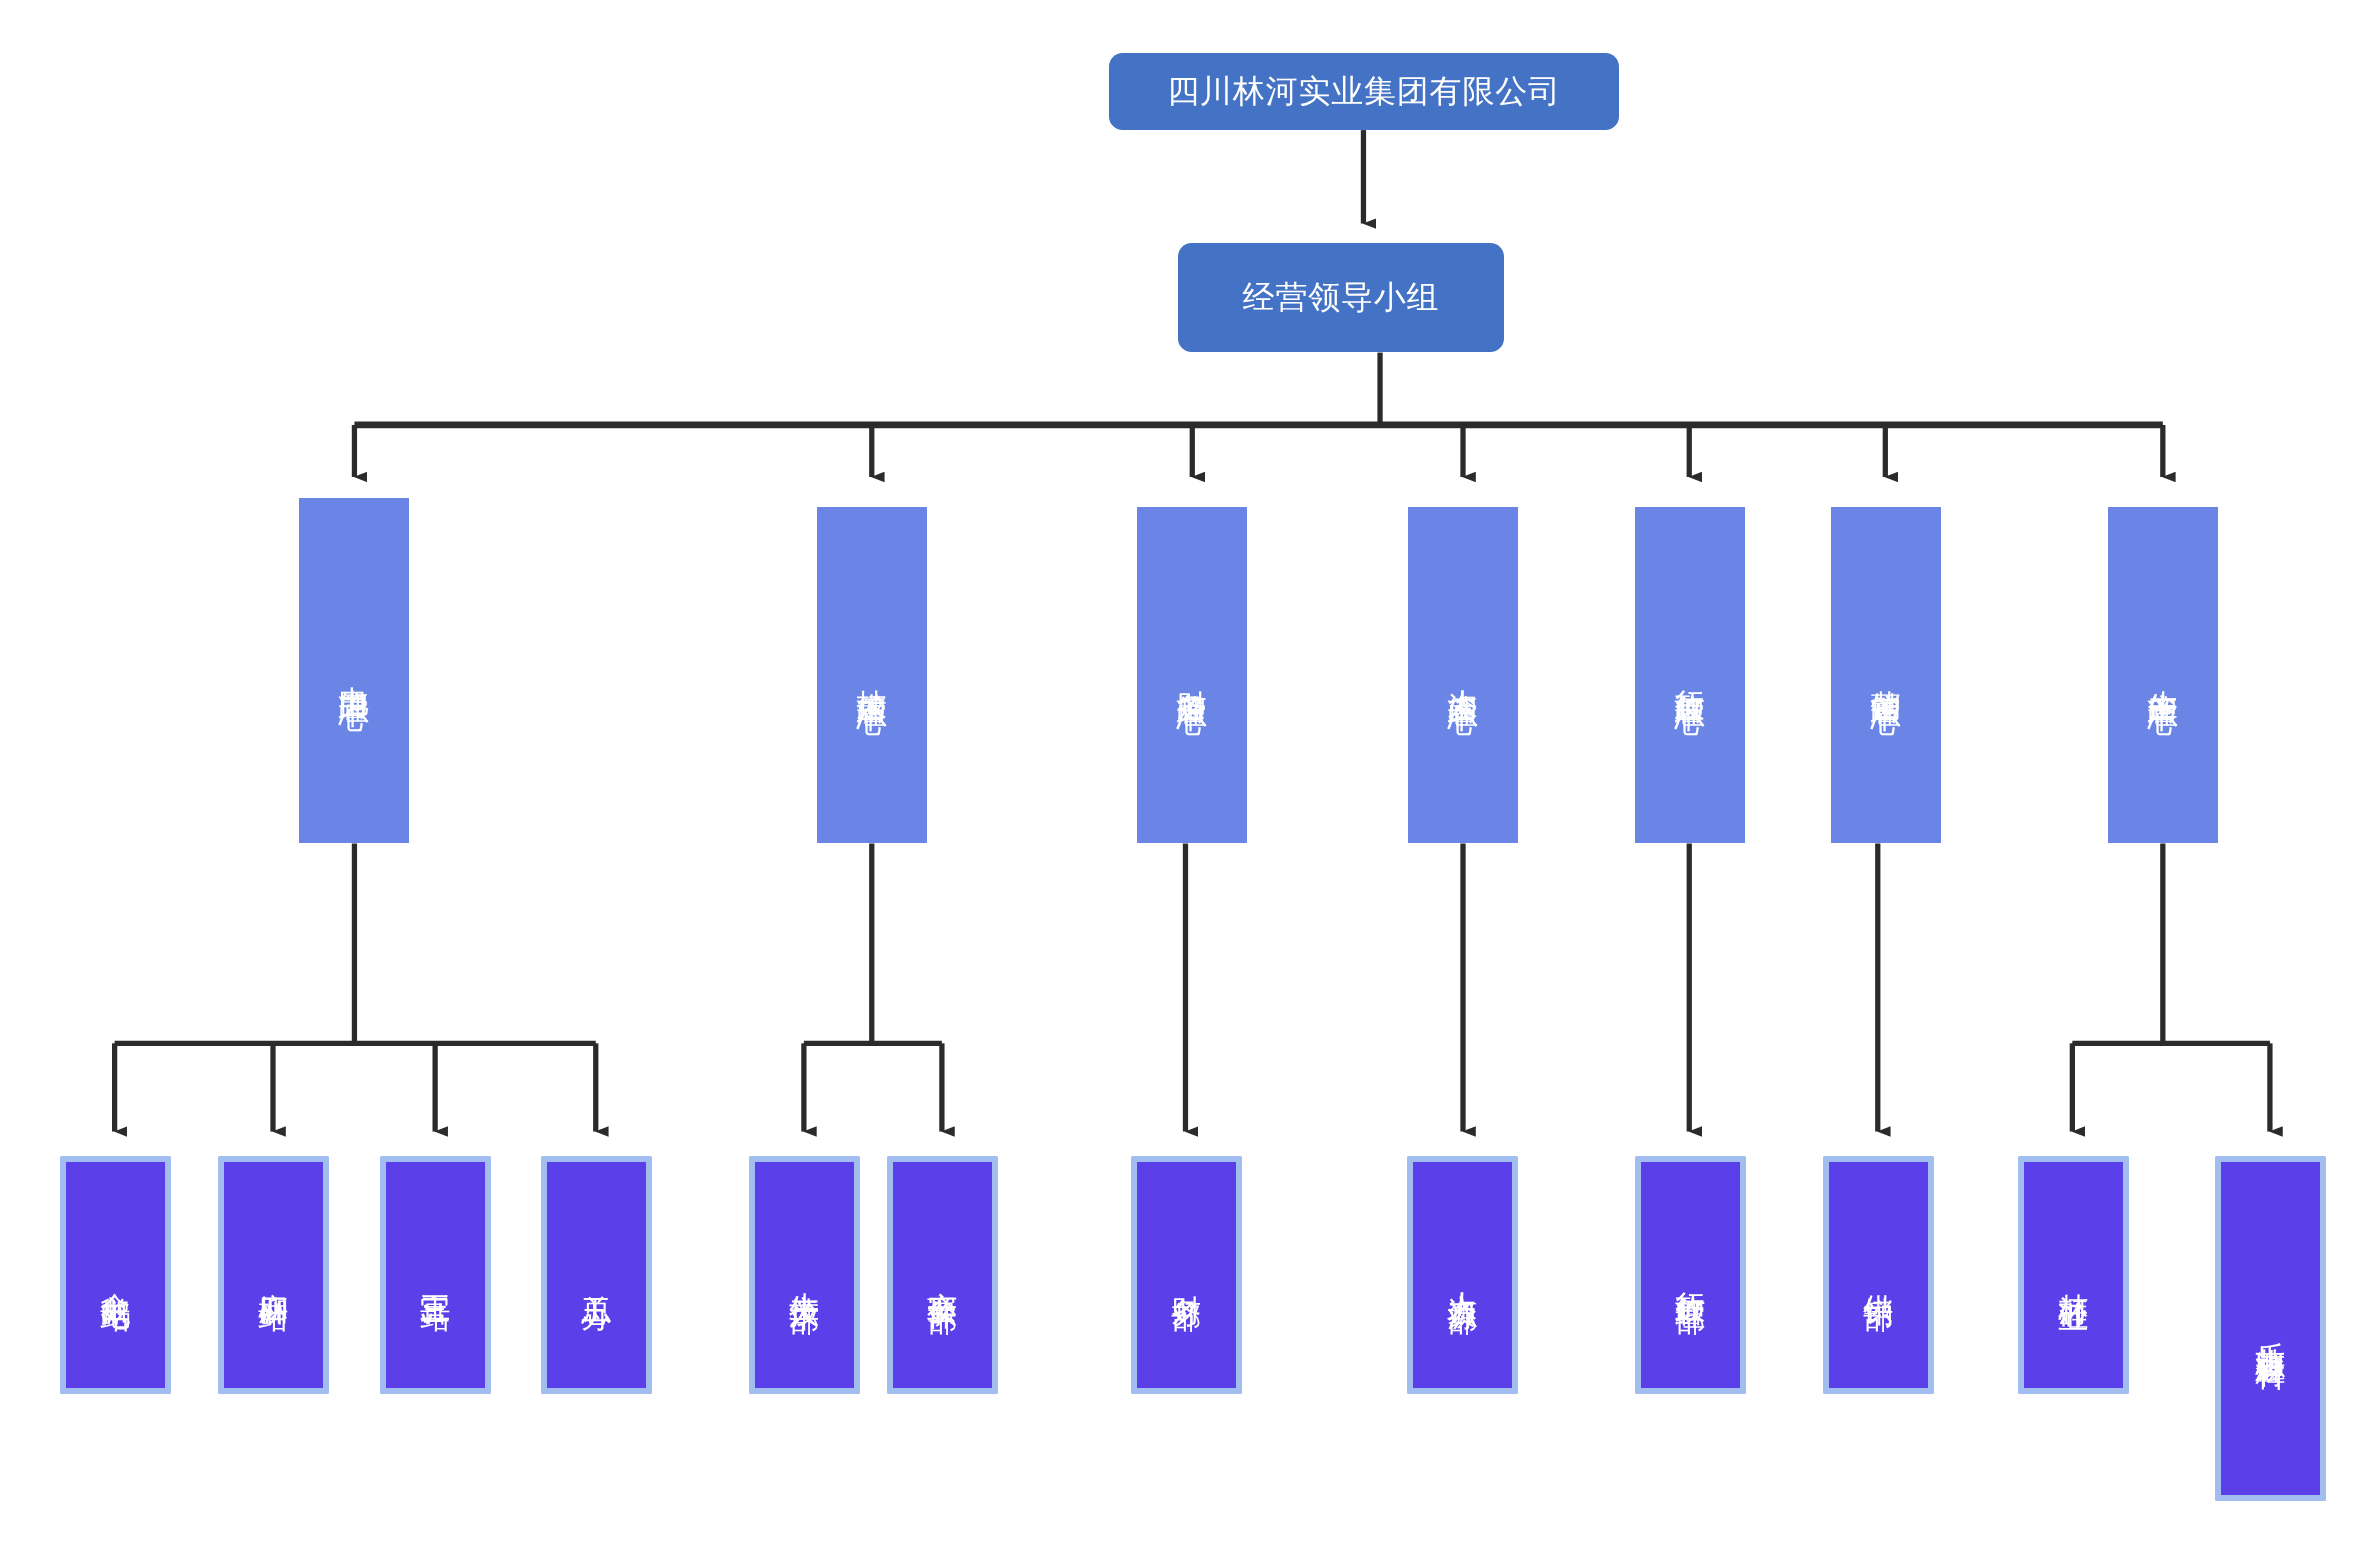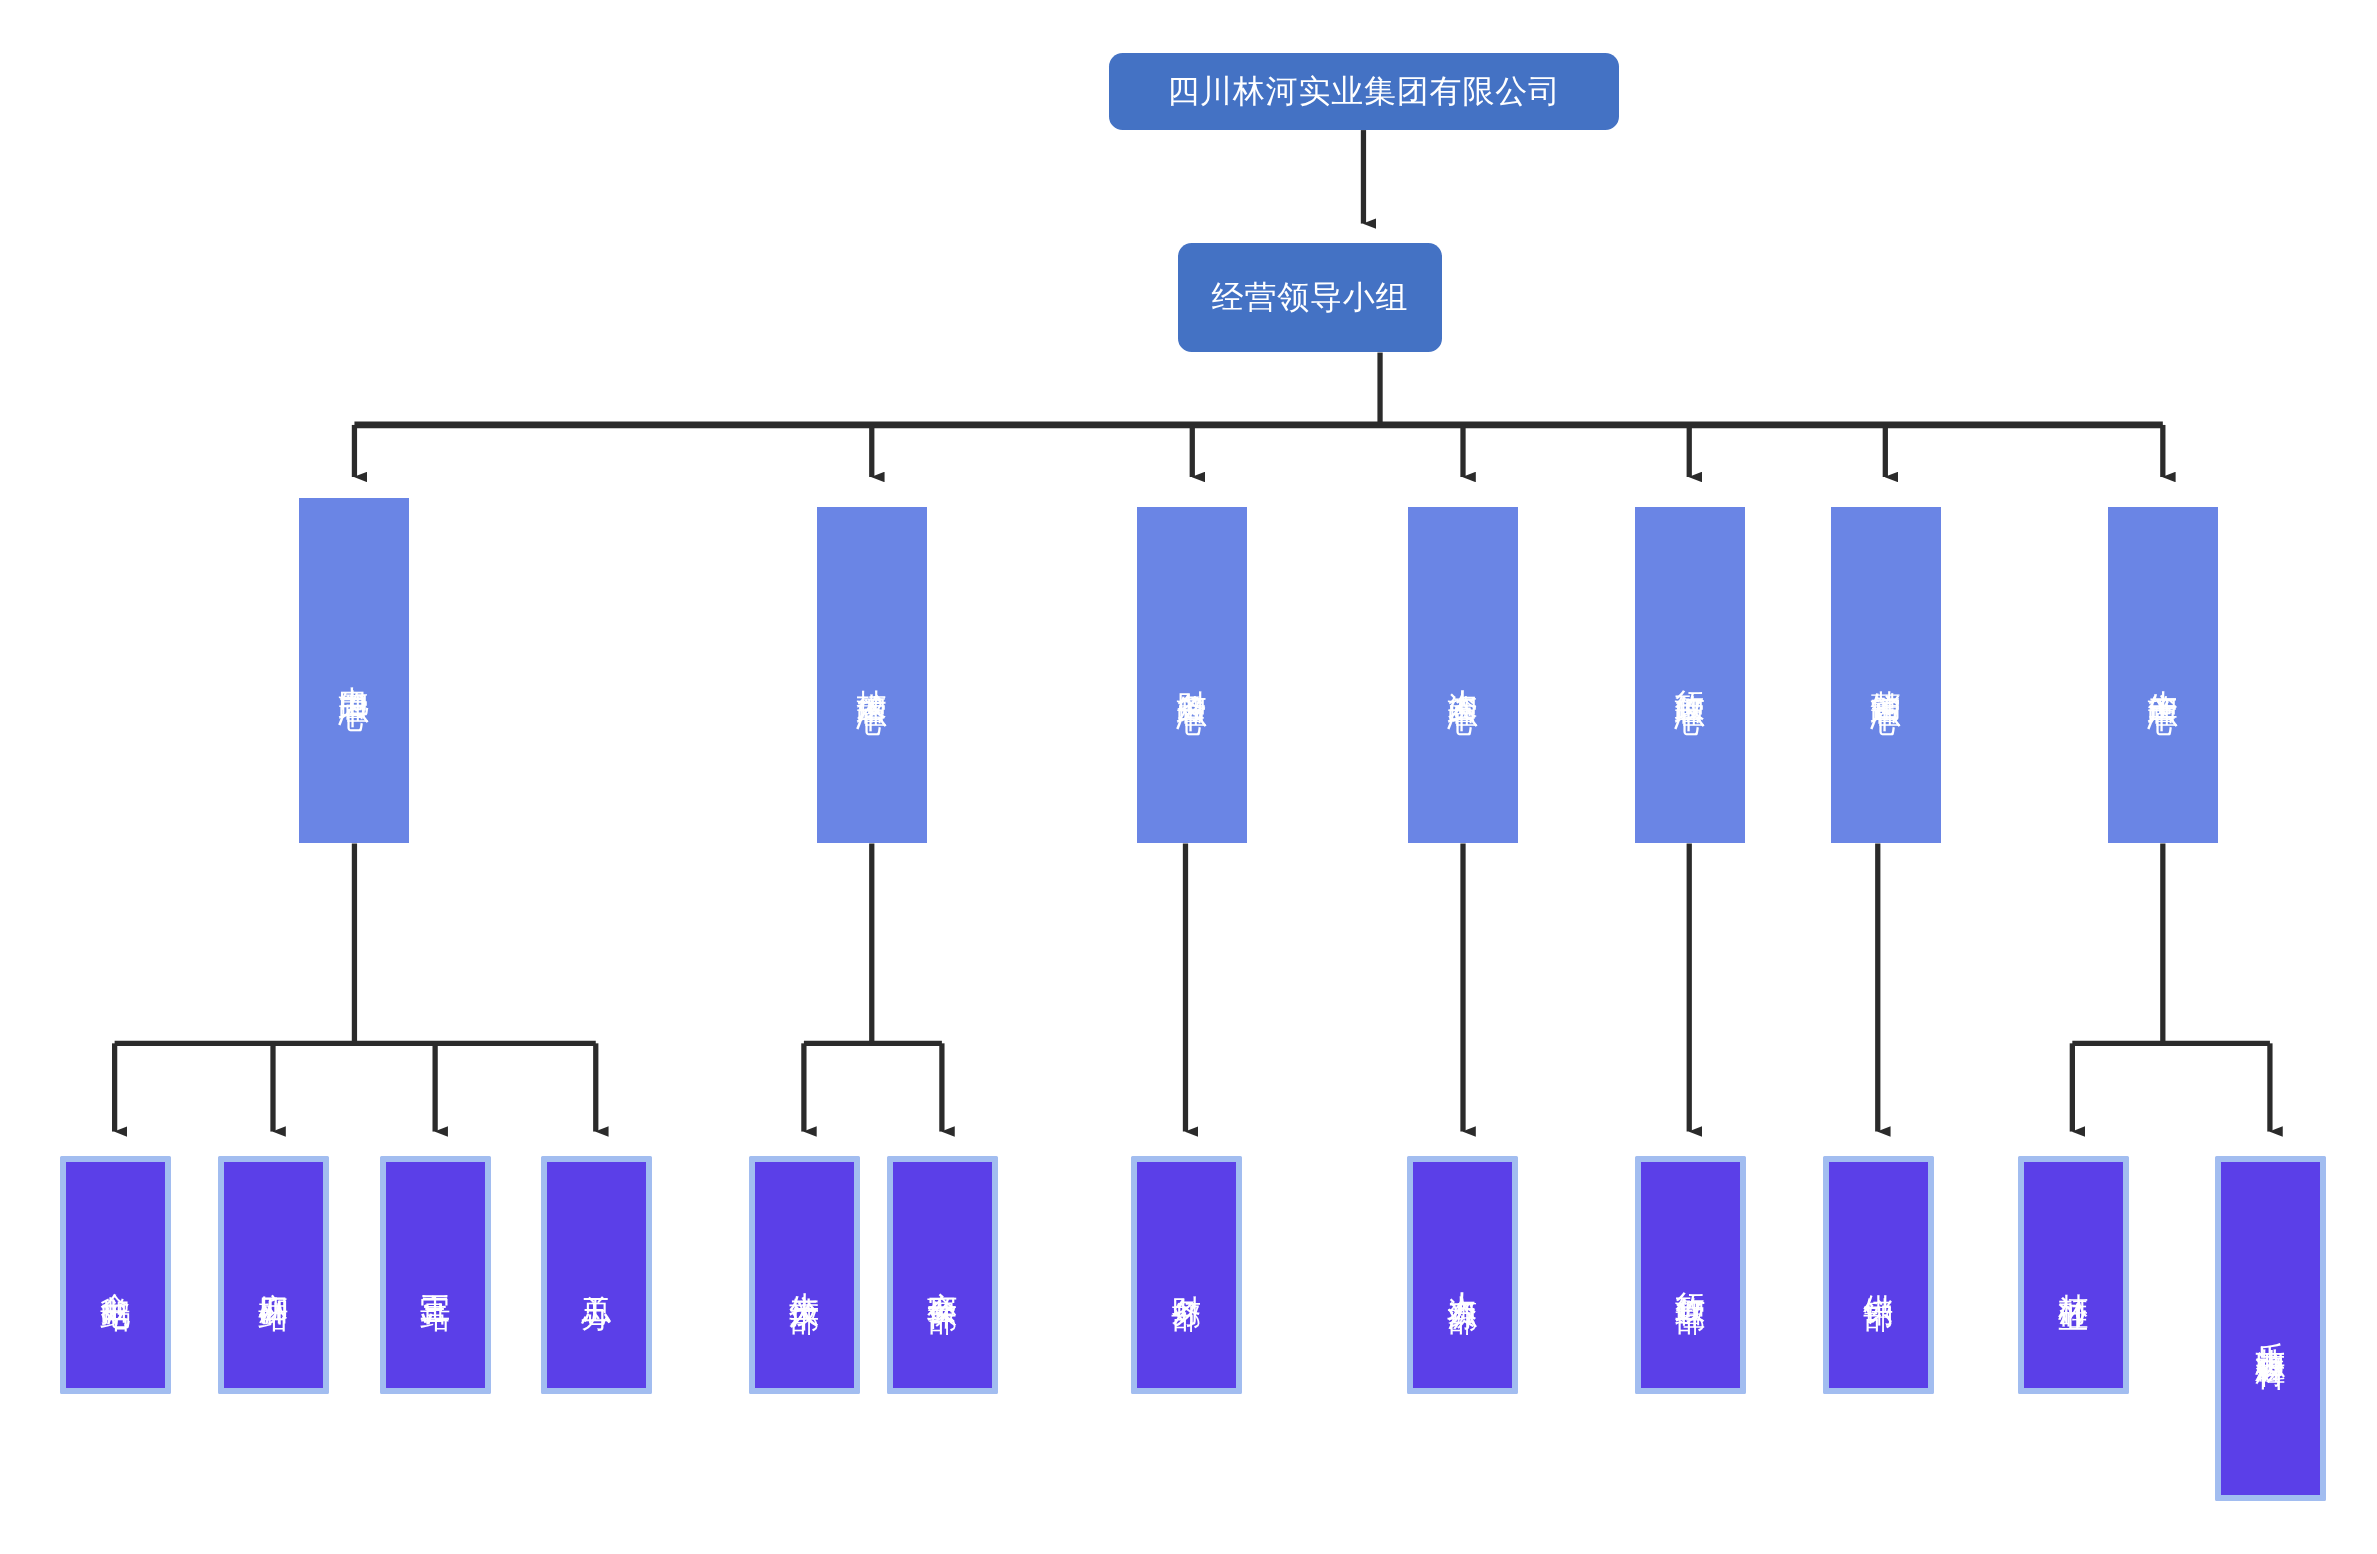--- a/index.html
+++ b/index.html
@@ -106,21 +106,21 @@
       <line x1="2748" y1="1383" x2="3010" y2="1383"></line>
       <line x1="2748" y1="1383" x2="2748" y2="1500" marker-end="url(#arrow)"></line>
       <line x1="3010" y1="1383" x2="3010" y2="1500" marker-end="url(#arrow)"></line>
     </g>
   </svg>
 
   <div class="node lvl-top" style="left:1109px;top:53px;width:510px;height:77px;">
     <span class="hlabel">四川林河实业集团有限公司</span>
   </div>
 
-  <div class="node lvl-top" style="left:1178px;top:243px;width:264px;height:109px;">
+  <div class="node lvl-top" style="left:1178px;top:243px;width:326px;height:109px;">
     <span class="hlabel">经营领导小组</span>
   </div>
 
   <div class="node lvl-mid" style="left:299px;top:498px;width:110px;height:345px;">
     <span class="vlabel">电力管理中心</span>
   </div>
 
   <div class="node lvl-mid" style="left:817px;top:507px;width:110px;height:336px;">
     <span class="vlabel">技术管理中心</span>
   </div>

